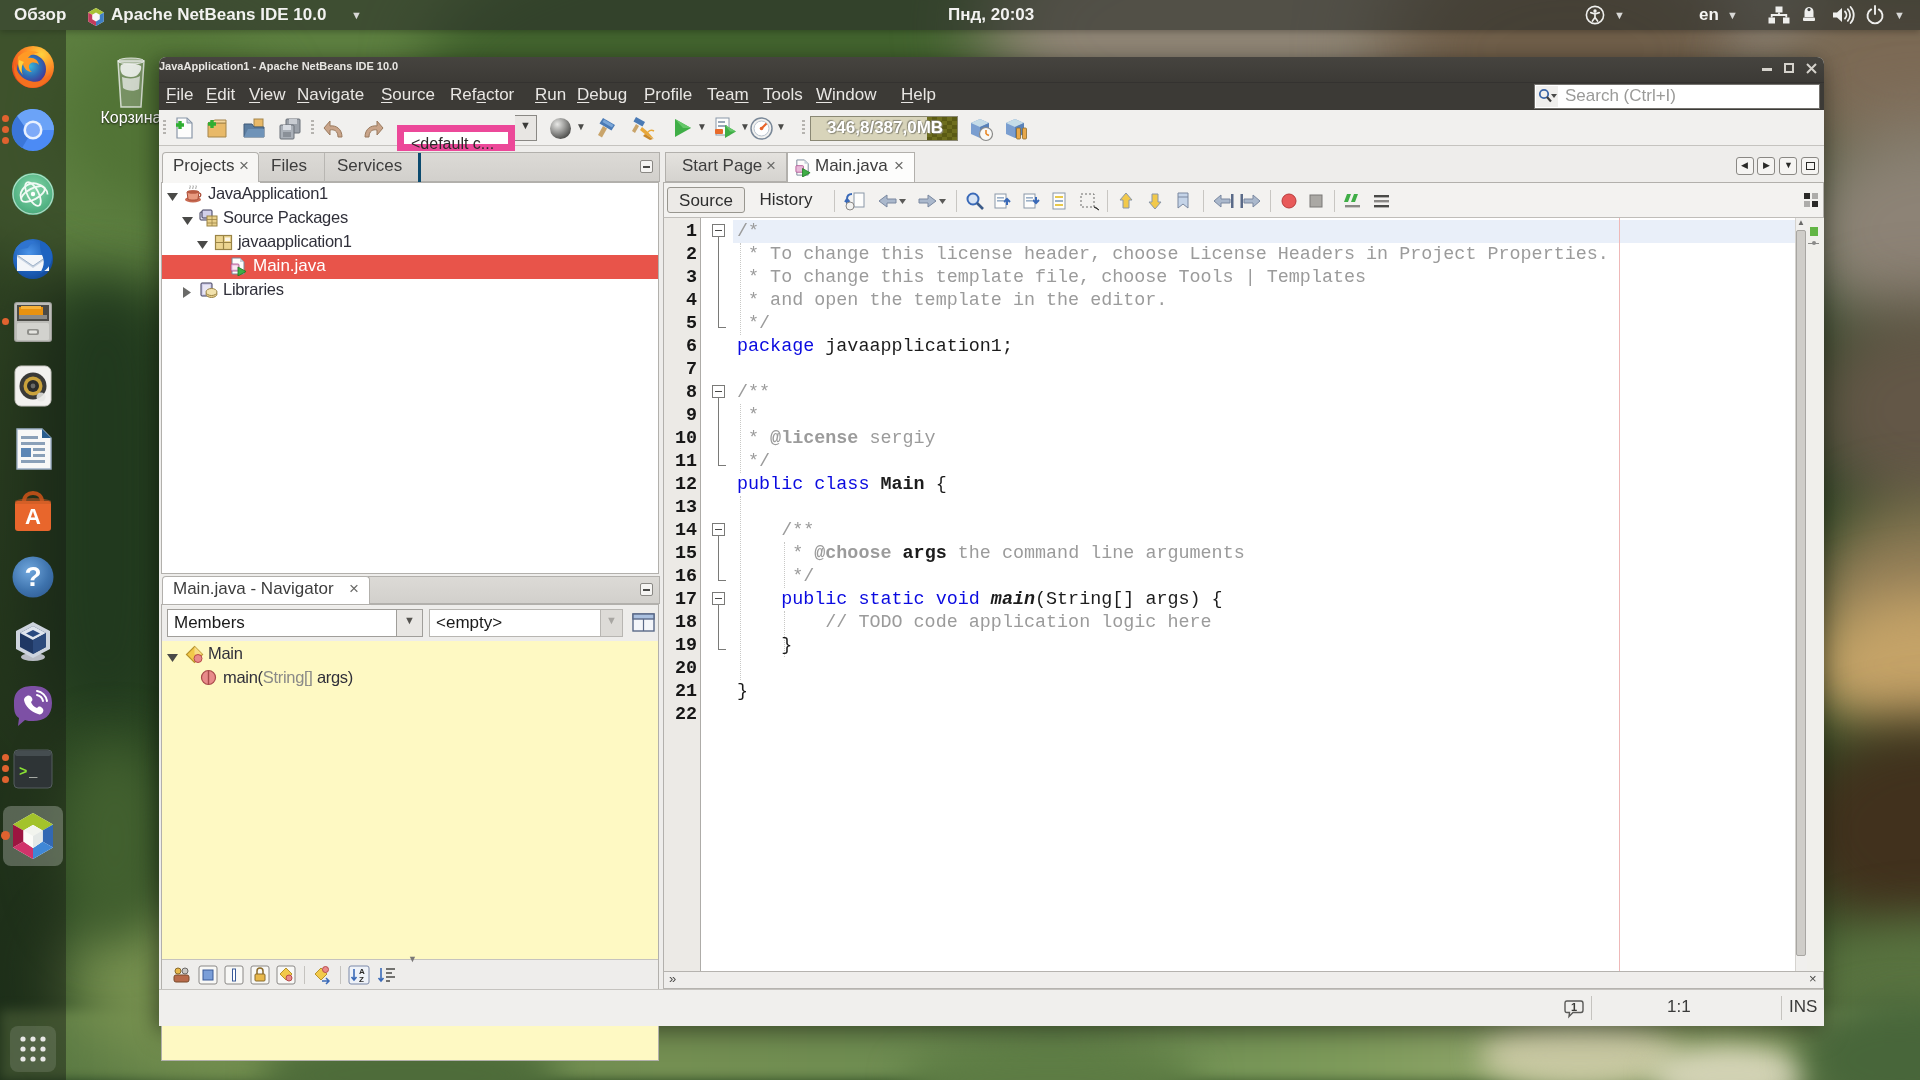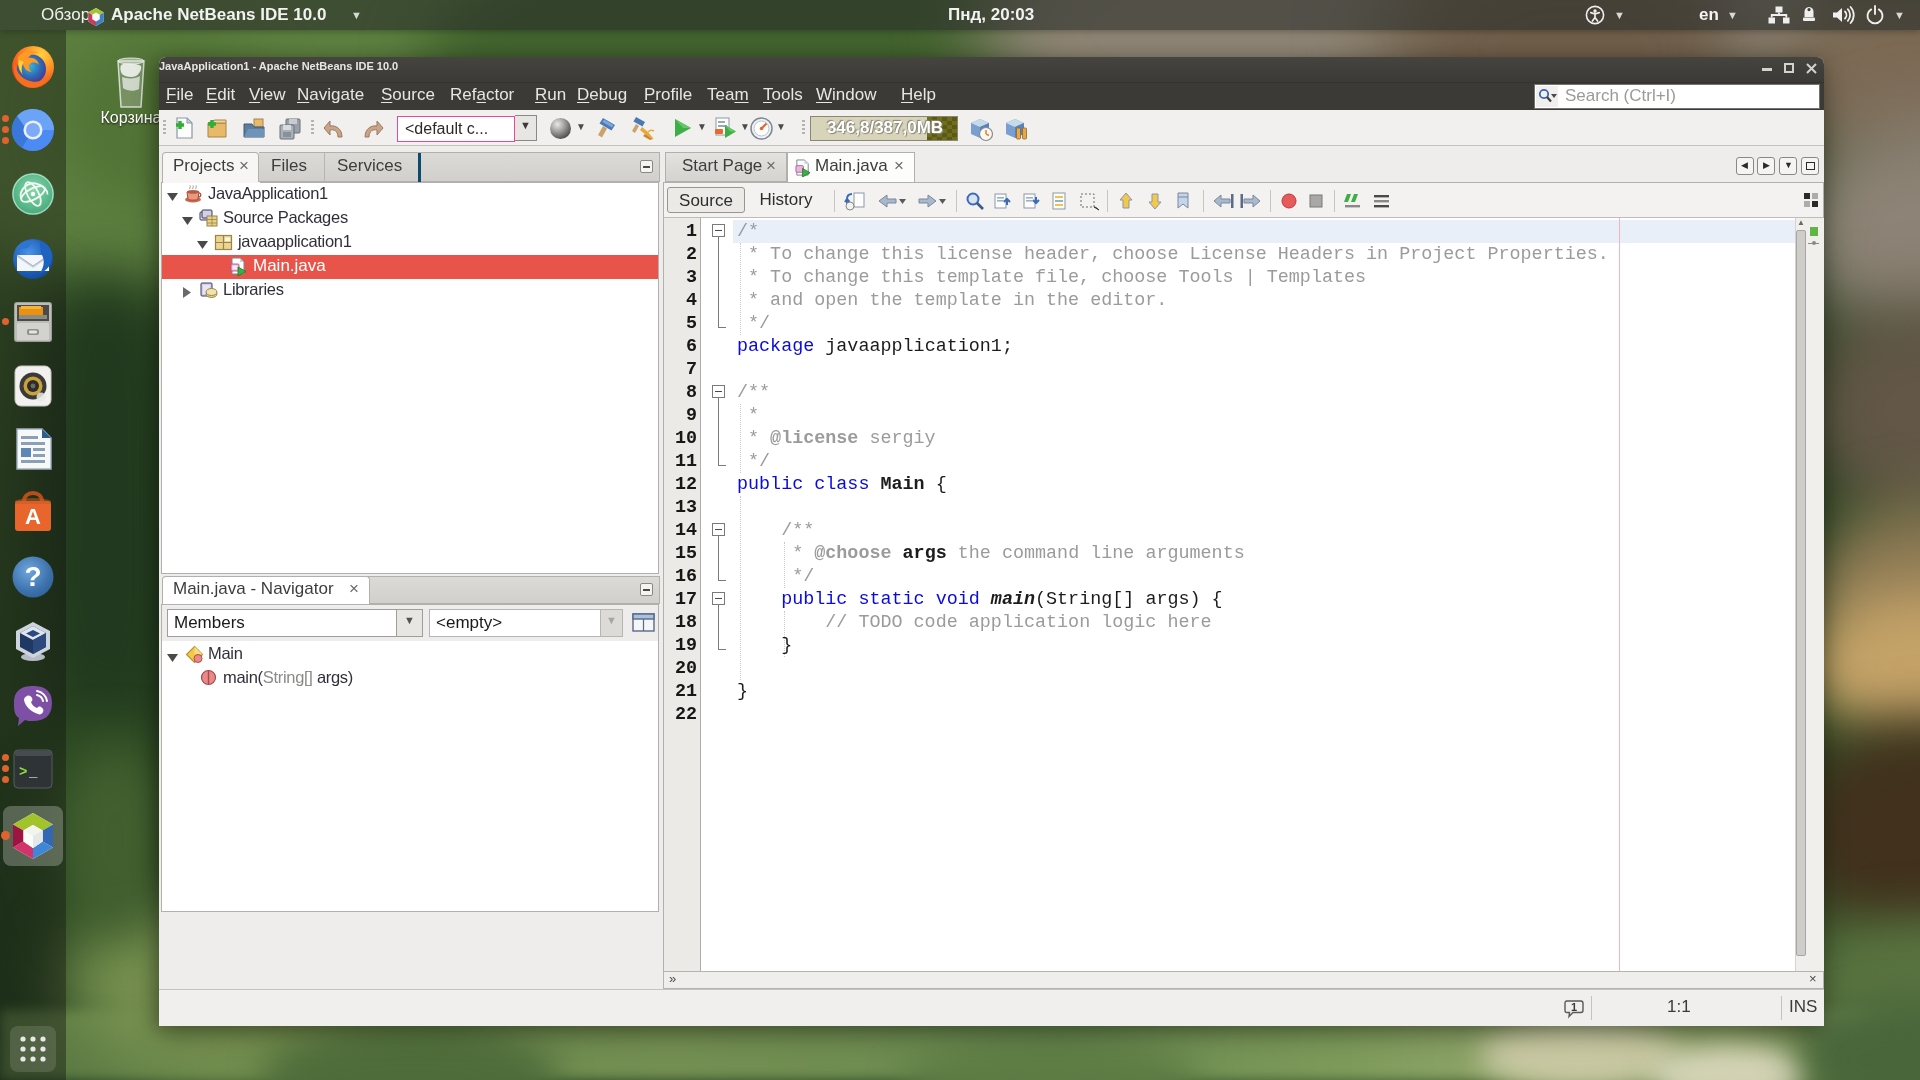--- a/index.html
+++ b/index.html
@@ -57,21 +57,21 @@
   <div class="blob" style="left:260px;top:1030px;width:300px;height:90px;background:#4e6c3a;filter:blur(16px);"></div>
   <div class="blob" style="left:900px;top:1040px;width:300px;height:80px;background:#5d7c44;filter:blur(16px);"></div>
   <div class="blob" style="left:1480px;top:1020px;width:200px;height:70px;background:#c8c8a2;filter:blur(14px);"></div>
   <div class="blob" style="left:1650px;top:1045px;width:160px;height:60px;background:#d2d2b4;filter:blur(12px);"></div>
   <div class="blob" style="left:1800px;top:1000px;width:200px;height:120px;background:#48663a;filter:blur(18px);"></div>
   <div class="blob" style="left:60px;top:30px;width:220px;height:180px;background:#527436;filter:blur(24px);"></div>
   <div class="blob" style="left:30px;top:280px;width:150px;height:440px;background:#21391e;filter:blur(30px);border-radius:30%;"></div>
   <div class="blob" style="left:55px;top:740px;width:120px;height:200px;background:#42602f;filter:blur(26px);"></div>
 </div>
 <div id="topbar">
-  <span class="itm" style="left:14px;font-weight:normal;margin-left:27px;">Обзор</span>
+  <span class="itm" style="left:14px;font-weight:bold;">Обзор</span>
   <span class="itm" style="left:87px;top:6px;height:18px;">
     <svg width="18" height="18" viewBox="0 0 18 18">
         <polygon points="9,0 16.8,4.5 16.8,13.5 9,18 1.2,13.5 1.2,4.5" fill="#f5f5f2"></polygon>
         <polygon points="9,0 16.8,4.5 9,9 1.2,4.5" fill="#a8c235"></polygon>
         <polygon points="16.8,4.5 16.8,13.5 9,18 9,9" fill="#3f7fc4"></polygon>
         <polygon points="1.2,4.5 9,9 9,18 1.2,13.5" fill="#c43b5d"></polygon>
         <polygon points="9,4.6 12.8,6.8 12.8,11.2 9,13.4 5.2,11.2 5.2,6.8" fill="#f8f8f5"></polygon>
       </svg>
   </span>
   <span class="itm" style="left:111px;font-weight:bold;text-align:center;">Apache NetBeans IDE 10.0</span>
@@ -340,21 +340,21 @@
           <rect x="6" y="16" width="8" height="5" fill="#8a9098"></rect>
         </g>
       </svg>
     <div class="abs" style="left:152px;top:10px;width:3px;height:16px;background:repeating-linear-gradient(#b5b3af 0 2px,transparent 2px 4px);"></div>
     <svg class="abs" style="left:163px;top:6px;" width="26" height="26" viewBox="0 0 26 26">
         <path d="M20 21 C20 13 14 9 8 10 L8 5 L2 12 L8 19 L8 14 C12 13 16 15 16 21 Z" fill="#c9a489" stroke="#9a7a5e" stroke-width="1"></path>
       </svg>
     <svg class="abs" style="left:200px;top:6px;" width="26" height="26" viewBox="0 0 26 26">
         <path d="M6 21 C6 13 12 9 18 10 L18 5 L24 12 L18 19 L18 14 C14 13 10 15 10 21 Z" fill="#c9a489" stroke="#9a7a5e" stroke-width="1"></path>
       </svg>
-    <div class="abs" style="left:238px;top:6px;width:118px;height:26px;background:#fff;border:1px solid #ec4899;font-size:16px;color:#2a2a28;line-height:24px;padding-left:7px;">&lt;default c...</div>
+    <div class="abs" style="left:238px;top:15px;width:118px;height:26px;background:#fff;border:7px solid #ec4899;font-size:16px;color:#2a2a28;line-height:24px;padding-left:7px;">&lt;default c...</div>
     <div class="abs" style="left:356px;top:5px;width:22px;height:26px;background:#e8e6e3;border:1px solid #8a8884;border-left:none;">
         <span style="position:absolute;left:5px;top:3px;font-size:11px;color:#3a3a38;">▼</span>
       </div>
     <svg class="abs" style="left:390px;top:7px;" width="23" height="23" viewBox="0 0 23 23">
         <defs>
           <radialGradient id="sph" cx="35%" cy="30%" r="75%">
             <stop offset="0%" stop-color="#e8e8e6"></stop>
             <stop offset="50%" stop-color="#9a9a98"></stop>
             <stop offset="100%" stop-color="#4a4a48"></stop>
           </radialGradient>
@@ -483,21 +483,21 @@
           </svg></span>
       <span class="abs tree" style="left:61px;top:98px;">Libraries</span>
     </div>
 
     <div class="abs" style="left:100px;top:519px;width:401px;height:28px;background:linear-gradient(#dcdad6,#d2d0cc);border:1px solid #b2b0ac;border-left:none;"></div>
     <div class="paneltab" style="left:3px;top:519px;width:208px;height:28px;background:#ffffff;border:1px solid #b2b0ac;border-bottom:none;border-radius:4px 4px 0 0;z-index:2;">
         <span style="position:absolute;left:10px;top:2px;">Main.java - Navigator</span>
         <span style="position:absolute;left:186px;top:2px;color:#6a6a68;">×</span>
       </div>
     <div class="minbtn" style="left:481px;top:526px;"></div>
-    <div class="abs" style="left:2px;top:547px;width:498px;height:308px;background:#ffffff;border:1px solid #b2b0ac;overflow:hidden;">
+    <div class="abs" style="left:2px;top:547px;width:498px;height:457px;background:#fef9c3;border:1px solid #b2b0ac;overflow:hidden;">
       <div style="position:absolute;left:0;top:0;width:498px;height:36px;background:#eeedeb;"></div>
       <div style="position:absolute;left:1px;top:-1px;width:208px;height:2px;background:#f2f1ef;"></div>
 
       <div style="position:absolute;left:5px;top:4px;width:230px;height:28px;background:#fff;border:1px solid #a09e9a;font-size:17px;color:#1a1a1a;line-height:26px;padding-left:6px;">Members</div>
       <div style="position:absolute;left:235px;top:4px;width:26px;height:28px;background:#e8e6e3;border:1px solid #a09e9a;border-left:none;">
           <span style="position:absolute;left:7px;top:4px;font-size:11px;color:#55534f;">▼</span>
         </div>
 
       <div style="position:absolute;left:267px;top:4px;width:172px;height:28px;background:#fff;border:1px solid #b8b6b2;font-size:17px;color:#1a1a1a;line-height:26px;padding-left:6px;">&lt;empty&gt;</div>
       <div style="position:absolute;left:439px;top:4px;width:22px;height:28px;background:#dddbd7;border:1px solid #b8b6b2;border-left:none;">

